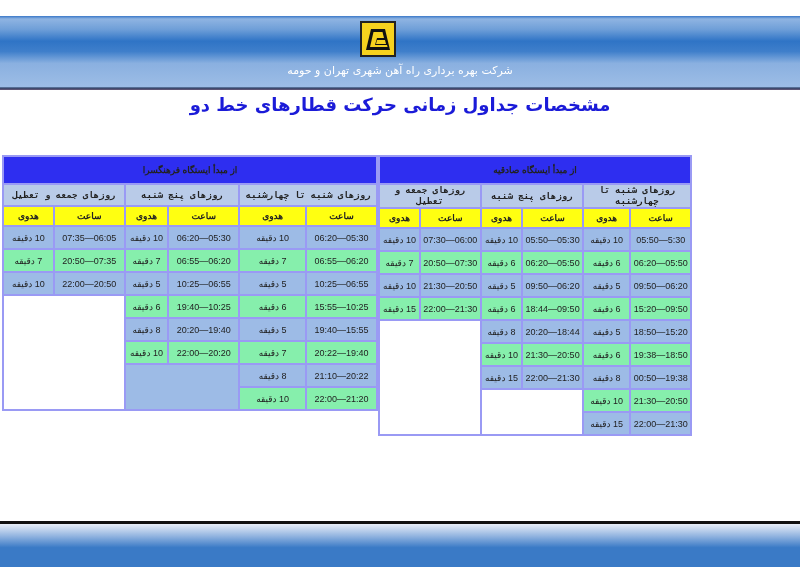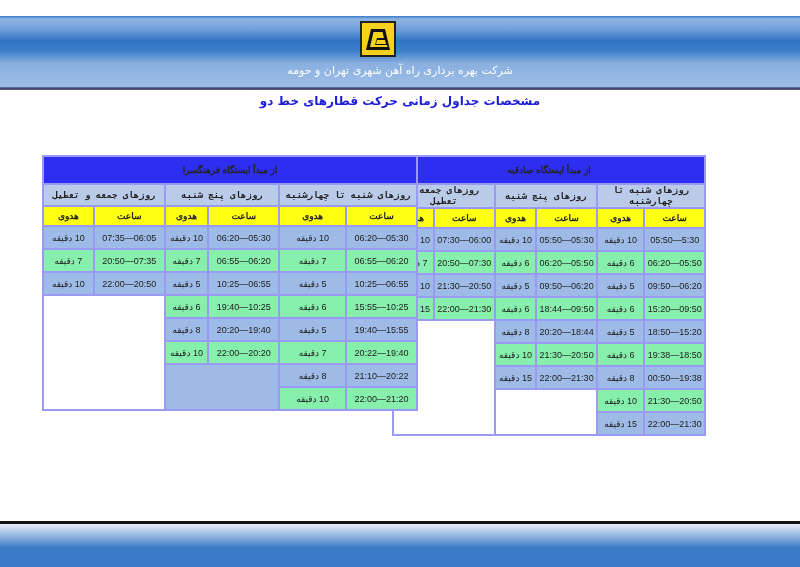--- a/index.html
+++ b/index.html
@@ -2,21 +2,21 @@
 <html><head>
 <meta charset="utf-8">
 <style>
   html, body { margin:0; padding:0; }
   body { width:800px; height:567px; position:relative; overflow:hidden; background:#ffffff; font-family:"DejaVu Sans", sans-serif; }
   .header { position:absolute; left:0; top:16px; width:800px; height:74px;
     background:linear-gradient(to bottom,#3a78c8 0%,#8fb4e2 4%,#6f9fd8 18%,#2f74c6 34%,#3f7fcb 48%,#8ab0e0 64%,#9dbde6 96%,#2a3f66 97%,#6b5b7a 100%); }
   .logo { position:absolute; left:360px; top:5px; width:36px; height:36px; background:#f6d21e; border:2px solid #222; box-sizing:border-box; }
   .logo svg { width:100%; height:100%; display:block; }
   .company { position:absolute; left:0; width:800px; top:48px; text-align:center; color:#ffffff; font-size:11px; direction:rtl; }
-  .main-title { position:absolute; left:0; width:800px; top:94px; text-align:center; color:#1b1bd8; font-weight:bold; font-size:12px; direction:rtl; }
+  .main-title { position:absolute; left:0; width:800px; top:94px; text-align:center; color:#1b1bd8; font-weight:bold; font-size:18px; direction:rtl; }
   table.sched { position:absolute; border-collapse:separate; border-spacing:2px; background:#9a9af4; direction:rtl; font-family:"Liberation Sans", sans-serif; }
   table.sched td, table.sched th { padding:0; text-align:center; font-size:9px; color:#222; box-sizing:border-box; }
   th.st-title { background:#2e2ef0; color:#fff; font-size:13px; font-weight:bold; height:26px; }
   th.days { background:#b9cbe8; height:20px; font-weight:bold; font-size:9px;font-family:Liberation Mono, monospace; }
   th.col { background:#ffff11; height:18px; font-weight:bold; font-size:8px; }
   td { height:21px; }
   td.dk { background:#9dbbe6; }
   td.lt { background:#86efac; }
   td.time { font-size:9.5px; font-family:"Liberation Sans", sans-serif; }
   td.hd { font-size:8.5px; font-weight:normal; }
@@ -36,21 +36,21 @@
       <path d="M4 27 L9 6 L23 6 L28 27 Z" fill="#111"></path>
       <path d="M8 24 L11.5 9 L20.5 9 L22 15 L15 15 L13 22 L25 22 L25.6 24 Z" fill="#f6d21e"></path>
       <path d="M15 17 L23 17 L24 21 L14 21 Z" fill="#f6d21e"></path>
     </svg>
   </div>
   <div class="company">شرکت بهره برداری راه آهن شهری تهران و حومه</div>
 </div>
 
 <div class="main-title">مشخصات جداول زمانی حرکت قطارهای خط دو</div>
 
-<table class="sched" style="left:392px; top:155px; width:314px;">
+<table class="sched" style="left:378px; top:155px; width:314px;">
   <tbody>
       <tr>
     <th class="st-title" colspan="6">از مبدأ  ایستگاه صادقیه</th>
   </tr>
   <tr>
     <th class="days" colspan="2">روزهای شنبه تا چهارشنبه</th>
     <th class="days" colspan="2">روزهای پنج شنبه</th>
     <th class="days" colspan="2">روزهای جمعه و تعطیل</th>
   </tr>
   <tr>
@@ -117,21 +117,21 @@
     <td class="lt hd">10 دقیقه</td>
     <td class="blank-w" colspan="2" rowspan="2"></td>
   </tr>
   <tr>
     <td class="dk time">21:30—22:00</td>
     <td class="dk hd">15 دقیقه</td>
   </tr>
 </tbody>
   </table>
 
-<table class="sched" style="left:2px; top:155px; width:376px;margin-left:40px;">
+<table class="sched" style="left:2px; top:155px; width:376px;">
   <tbody>
       <tr>
     <th class="st-title" colspan="6">از مبدأ  ایستگاه فرهنگسرا</th>
   </tr>
   <tr>
     <th class="days" colspan="2">روزهای شنبه تا چهارشنبه</th>
     <th class="days" colspan="2">روزهای پنج شنبه</th>
     <th class="days" colspan="2">روزهای جمعه و تعطیل</th>
   </tr>
   <tr>

